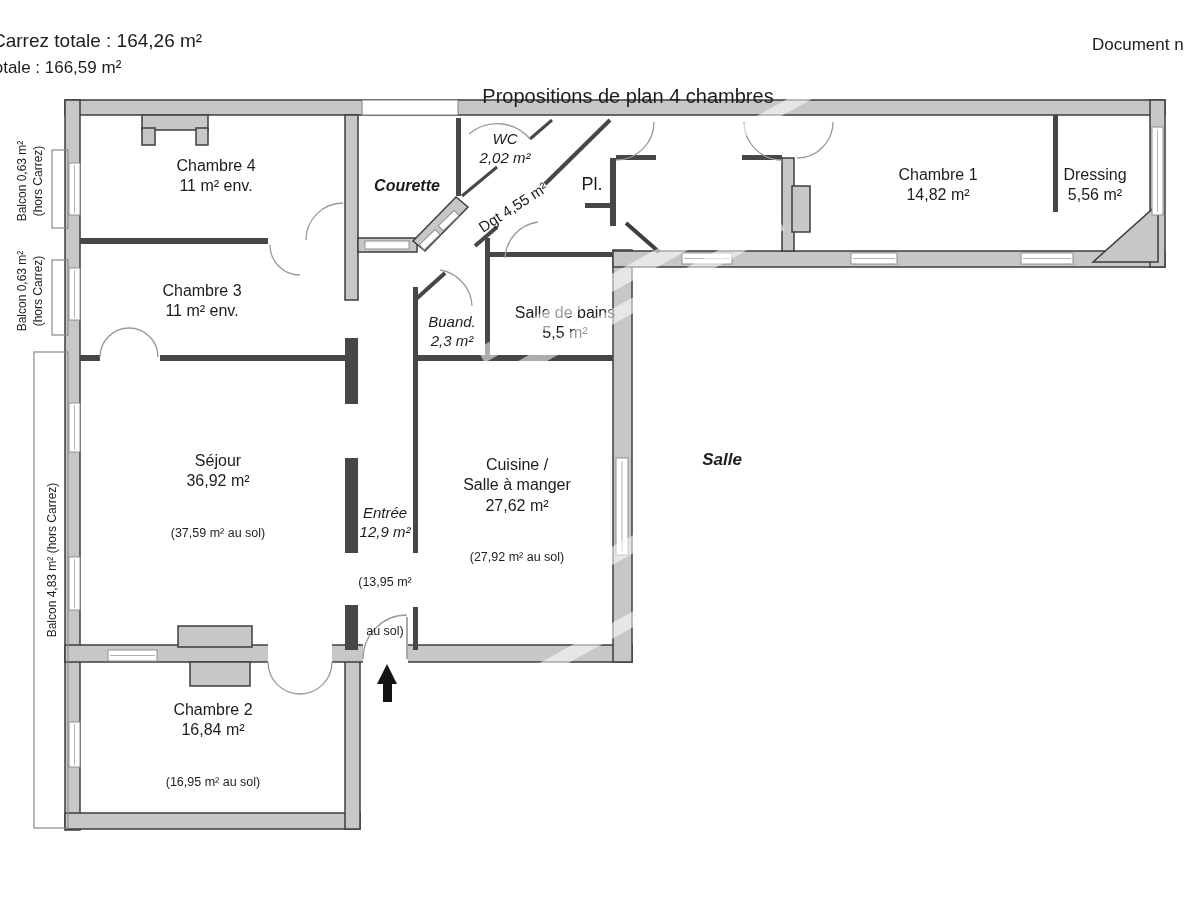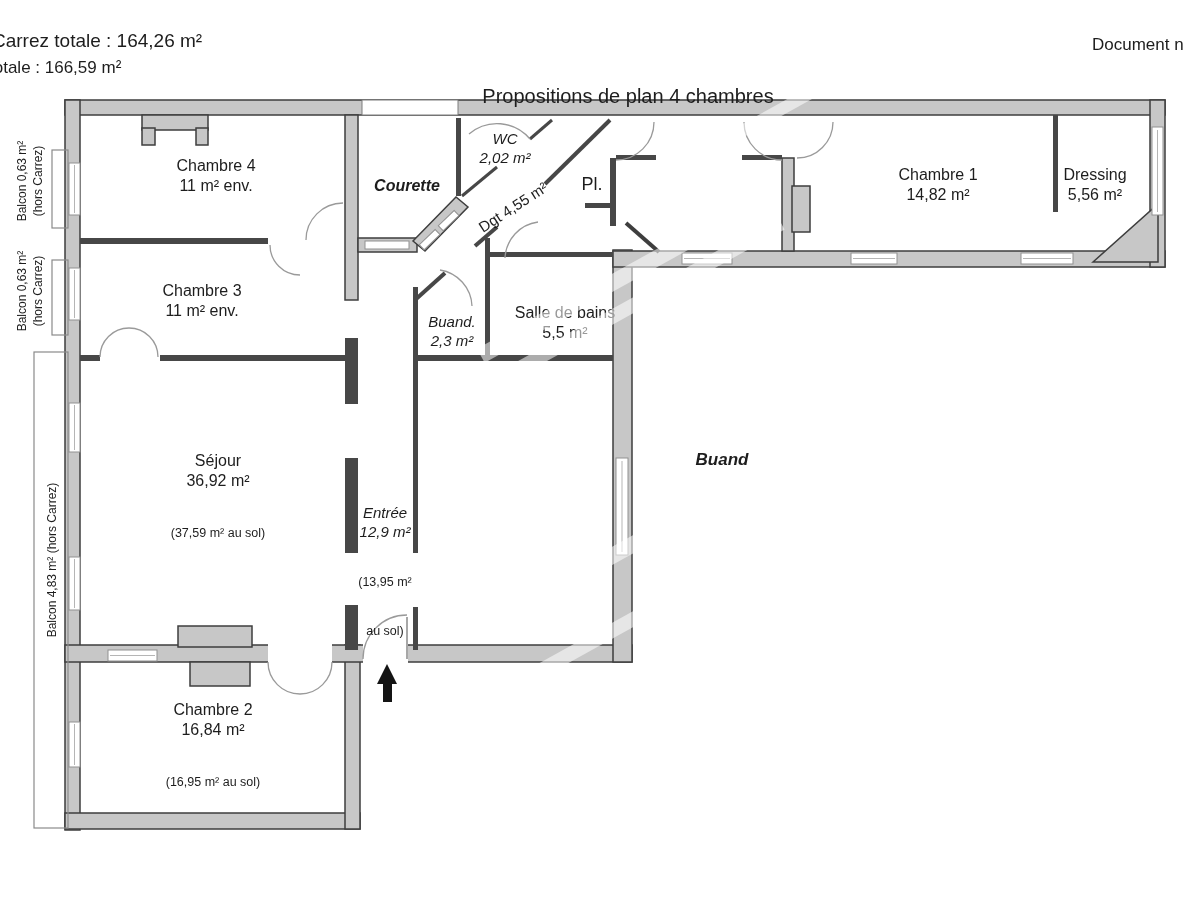--- a/index.html
+++ b/index.html
@@ -210,28 +210,34 @@
     <div class="name">Séjour</div>
     <div class="area">36,92 m²</div>
     <div class="floor">(37,59 m² au sol)</div>
   </div>
   <div class="lbl" style="left:385px;top:571px;">
     <div class="small">Entrée</div>
     <div class="small">12,9 m²</div>
     <div class="floor">(13,95 m²</div>
     <div class="floor">au sol)</div>
   </div>
+  <div class="lbl" style="left:517px;top:510px;">
+    <div class="name">Cuisine /</div>
+    <div class="name">Salle à manger</div>
+    <div class="area">27,62 m²</div>
+    <div class="floor">(27,92 m² au sol)</div>
+  </div>
   <div class="lbl" style="left:213px;top:745px;">
     <div class="name">Chambre 2</div>
     <div class="area">16,84 m²</div>
     <div class="floor">(16,95 m² au sol)</div>
   </div>
 
   <div class="lbl ital" style="left:407px;top:174px;font-size:16px;">Courette</div>
-  <div class="lbl ital" style="left:722px;top:448px;font-size:17px;">Buand</div>
+  <div class="lbl ital" style="left:722px;top:448px;font-size:17px;">Salle</div>
   <div class="lbl rot90 balclbl" style="left:31px;top:181px;">
     <div>Balcon 0,63 m²</div>
     <div>(hors Carrez)</div>
   </div>
   <div class="lbl rot90 balclbl" style="left:31px;top:291px;">
     <div>Balcon 0,63 m²</div>
     <div>(hors Carrez)</div>
   </div>
   <div class="lbl rot90 balclbl" style="left:53px;top:560px;">Balcon 4,83 m² (hors Carrez)</div>
 

